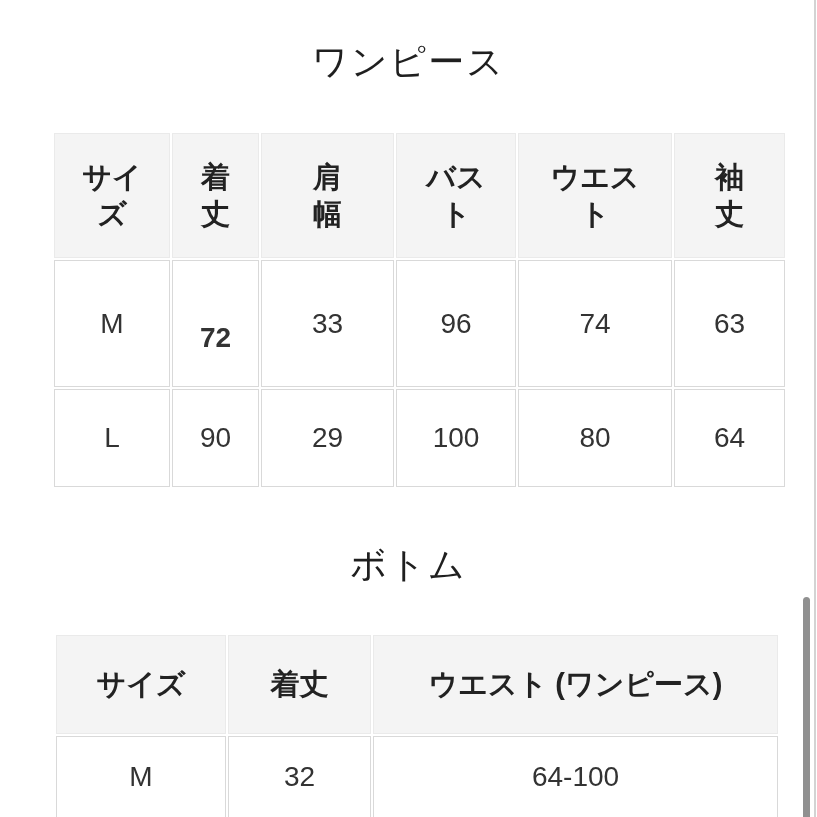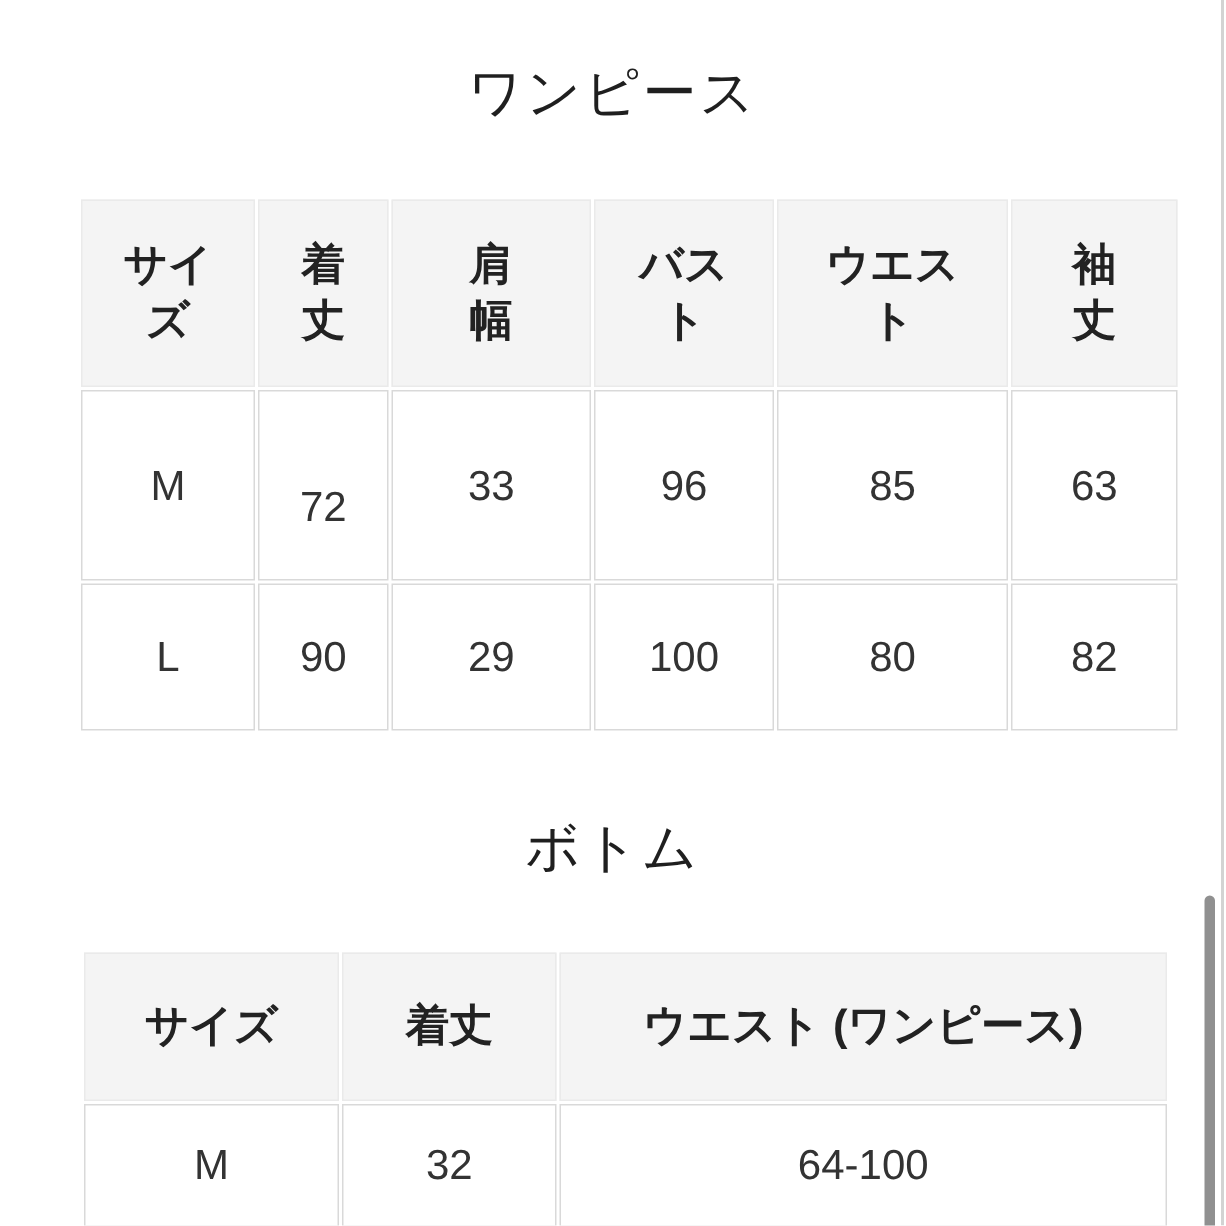--- a/index.html
+++ b/index.html
@@ -52,21 +52,21 @@
   .hline { display: block; line-height: 37px; }
   .hline:empty { display: none; }
 
   .table-dress thead th   { height: 125px; }
   .table-dress .row-m td  { height: 127px; }
   .table-dress .row-l td  { height: 98px; }
   .table-bottoms thead th { height: 99px; }
   .table-bottoms .row-m td { height: 82px; }
   .table-bottoms .row-stub td { height: 30px; }
 
-  .shift-down { display: inline-block; transform: translateY(14px); }
+  .shift-down { display: inline-block; transform: translateY(14px); font-weight: bold; }
 
   .scroll-track-line {
     position: absolute;
     top: 0; right: 1px;
     width: 2px; height: 817px;
     background: #d3d3d3;
   }
   .scroll-thumb {
     position: absolute;
     left: 803px; top: 597px;
@@ -118,30 +118,30 @@
     </tr>
   </thead>
   <tbody>
     <tr class="row-m">
       <td>M</td>
       <td>
         <span class="shift-down">72</span>
       </td>
       <td>33</td>
       <td>96</td>
-      <td>85</td>
+      <td>74</td>
       <td>63</td>
     </tr>
     <tr class="row-l">
       <td>L</td>
       <td>90</td>
       <td>29</td>
       <td>100</td>
       <td>80</td>
-      <td>82</td>
+      <td>64</td>
     </tr>
   </tbody>
 </table>
 
 <div class="section-title title-bottoms">ボトム</div>
 
 <table class="size-table table-bottoms">
   <colgroup>
     <col style="width:170px">
       <col style="width:143px">

